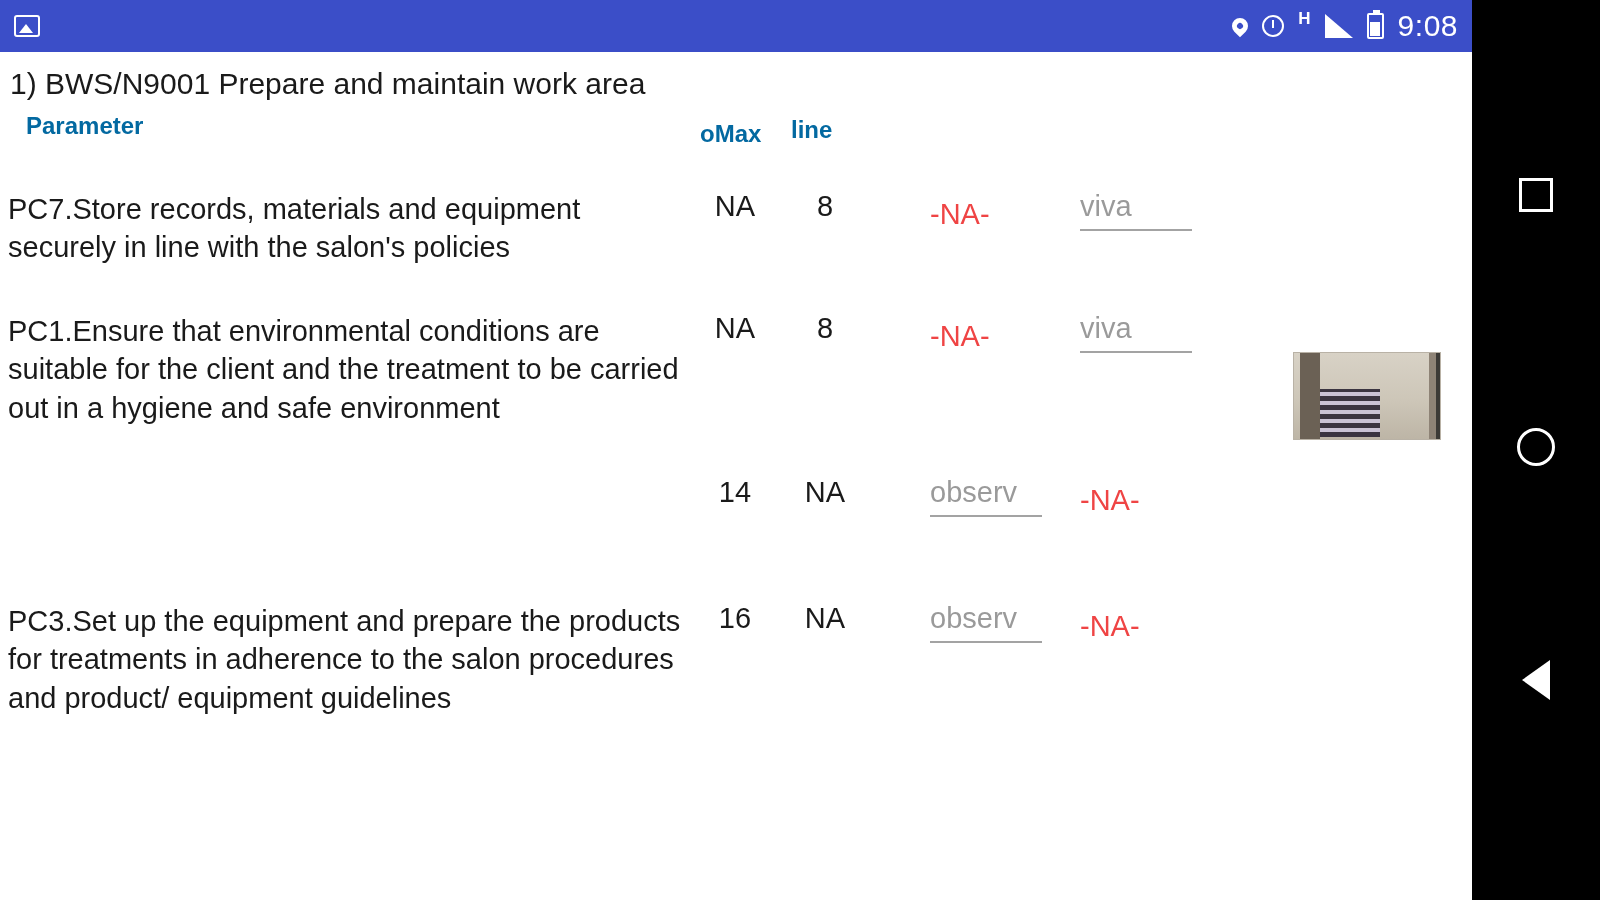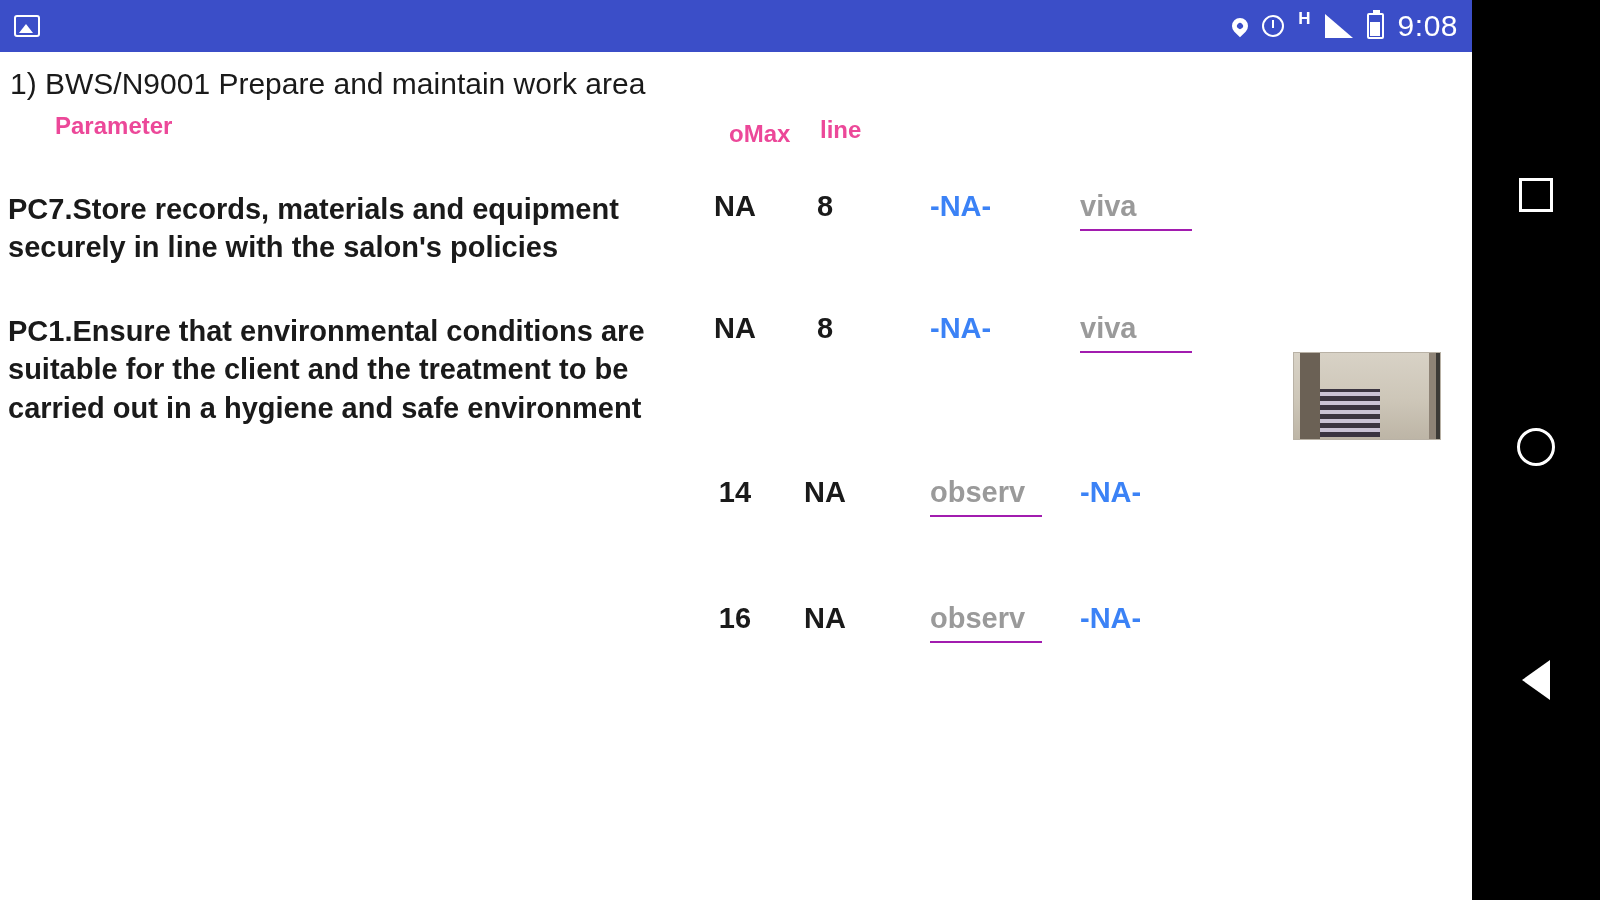--- a/index.html
+++ b/index.html
@@ -131,34 +131,32 @@
     padding: 0 10px;
     line-height: 1.2;
   }
   #header-row {
     position: relative;
     height: 44px;
     margin-top: 10px;
   }
   .hdr {
     position: absolute;
-    color: #ec4899;
+    color: #0369a1;
     font-weight: bold;
     font-size: 24px;
-    margin-left: 29px;
   }
   #hdr-param { left: 26px; top: 0; }
   #hdr-omax  { left: 700px; top: 8px; }
   #hdr-vmax  { left: 791px; top: 4px; }
 
   .row {
     position: relative;
     min-height: 0;
     padding-top: 34px;
-    font-weight: bold;
   }
   .row-inner {
     position: relative;
     min-height: 88px;
   }
   .param {
     position: absolute;
     left: 8px; top: 0;
     width: 680px;
     font-size: 29px;
@@ -180,26 +178,27 @@
     text-align: center;
     font-size: 29px;
     color: #1a1a1a;
   }
   .field {
     position: absolute;
     top: 0;
     font-size: 29px;
     color: #9a9a9a;
     padding-bottom: 6px;
-    border-bottom: 2px solid #a21caf;
+    border-bottom: 2px solid #a3a3a3;
     width: 112px;
   }
   .field.na {
-    color: #3b82f6;
+    color: #ef4444;
     border-bottom: none;
+    margin-top: 8px;
   }
   .field.obs { left: 930px; }
   .field.viv { left: 1080px; }
   .field.na.obs { left: 930px; }
   .field.na.viv { left: 1080px; }
 
   
   #thumb {
     position: absolute;
     left: 1293px;
@@ -321,20 +320,21 @@
         <div class="row-inner" style="min-height:92px;">
           <div class="omax">14</div>
           <div class="vmax">NA</div>
           <div class="field obs">observ</div>
           <div class="field na viv">-NA-</div>
         </div>
       </div>
 
       <div class="row">
         <div class="row-inner" style="min-height:170px;">
+          <div class="param">PC3.Set up the equipment and prepare the products for treatments in adherence to the salon procedures and product/ equipment guidelines</div>
           <div class="omax">16</div>
           <div class="vmax">NA</div>
           <div class="field obs">observ</div>
           <div class="field na viv">-NA-</div>
         </div>
       </div>
 
       <div id="thumb">
         <div class="wall"></div>
         <div class="door"></div>

